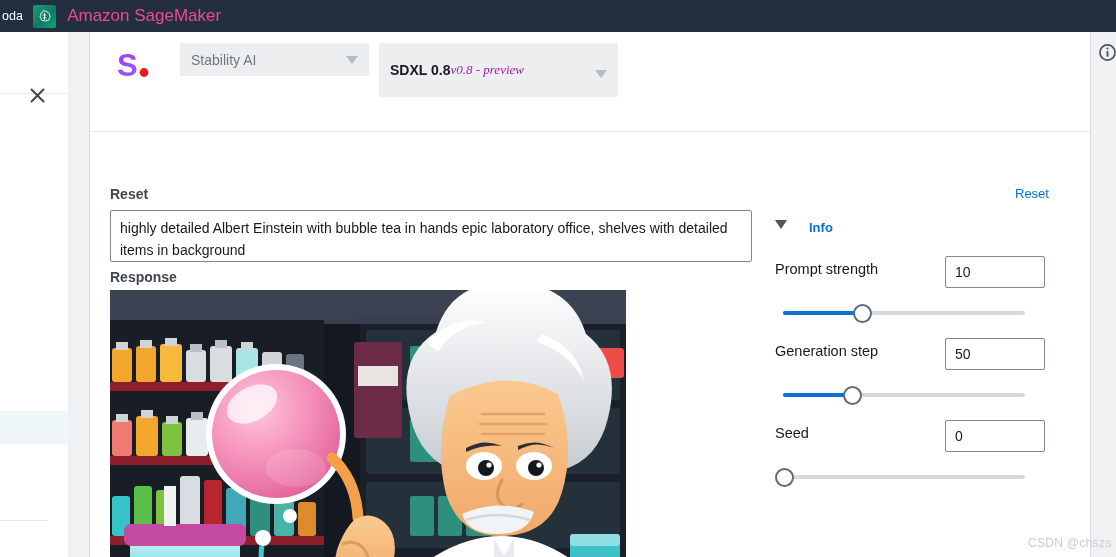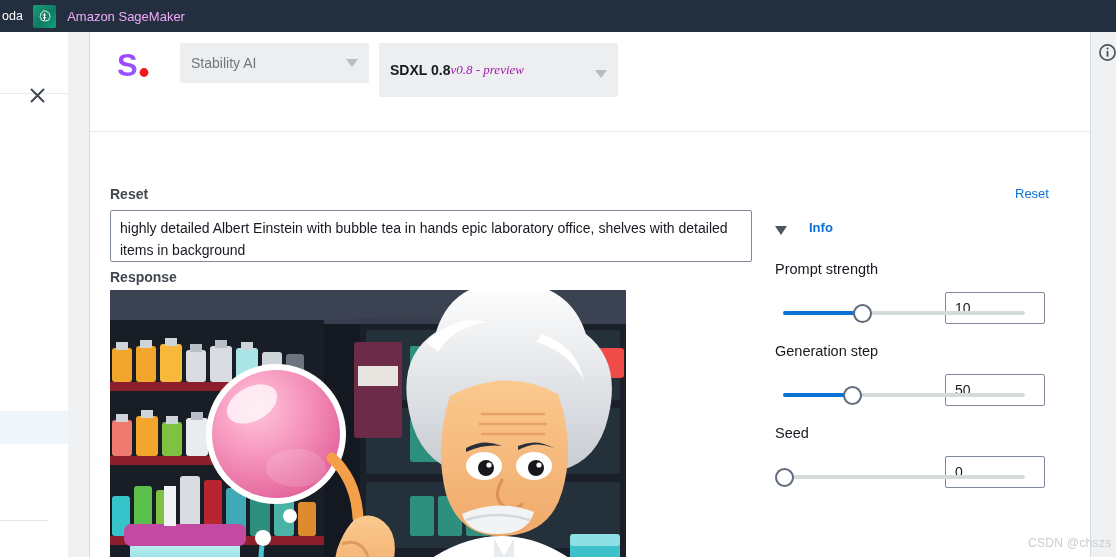--- a/index.html
+++ b/index.html
@@ -20,21 +20,21 @@
     color:#ffffff;font-size:12.5px;margin-left:-6px;padding-left:8px;
     letter-spacing:.1px;white-space:nowrap;
   }
   .sm-logo{
     width:23px;height:23px;margin-left:10px;border-radius:2px;
     background:linear-gradient(135deg,#1b9e77 0%,#0f7a63 55%,#12a37d 100%);
     display:flex;align-items:center;justify-content:center;flex:none;
   }
   .sm-logo svg{display:block;}
   .topbar-title{
-    color:#f0abfc;font-size:13px;margin-left:11px;white-space:nowrap;
+    color:#ec4899;font-size:17px;margin-left:11px;white-space:nowrap;
   }
 
   
   .below{position:absolute;left:0;top:32px;width:1116px;height:525px;background:#ffffff;}
 
   
   .leftpanel{
     position:absolute;left:0;top:0;width:68px;height:525px;background:#ffffff;
   }
   .leftpanel-header{
@@ -67,21 +67,21 @@
   }
   .stab-logo{
     position:absolute;left:19px;top:7px;width:52px;height:52px;border-radius:11px;
     background:#ffffff;display:flex;align-items:center;justify-content:center;
   }
   .stab-logo svg{display:block;}
   .select{
     position:absolute;background:#eceef0;border-radius:2px;box-sizing:border-box;
     display:flex;align-items:center;cursor:pointer;
   }
-  .select.provider{left:90px;top:11px;width:189px;height:40px;padding:0 11px;}
+  .select.provider{left:90px;top:11px;width:189px;height:33px;padding:0 11px;}
   .select.model{left:289px;top:11px;width:239px;height:54px;padding:0 11px;}
   .sel-text{color:#6f7780;font-size:14px;white-space:nowrap;}
   .model-stack{display:flex;flex-direction:row;justify-content:center;line-height:1.32;}
   .model-name{color:#16191f;font-size:14px;font-weight:bold;white-space:nowrap;}
   .model-ver{color:#a21caf;font-size:13px;font-style:italic;white-space:nowrap;font-family:Liberation Serif, serif;}
   .caret{
     margin-left:auto;width:0;height:0;flex:none;
     border-left:6.5px solid transparent;border-right:6.5px solid transparent;
     border-top:8px solid #b4bcc4;
   }
@@ -114,41 +114,40 @@
   
   .rightcol{position:absolute;left:672px;top:100px;width:328px;height:425px;}
   .cfg-title{
     position:absolute;left:13px;top:46px;font-size:19px;font-weight:bold;color:#16191f;
     white-space:nowrap;
   }
   .reset{
     position:absolute;left:253px;top:54px;font-size:13px;color:#0972d3;
     text-decoration:none;cursor:pointer;white-space:nowrap;
   }
-  .inforow{position:absolute;left:13px;top:88px;display:flex;align-items:flex-end;}
+  .inforow{position:absolute;left:13px;top:88px;display:flex;align-items:flex-start;}
   .tri{
     width:0;height:0;flex:none;
     border-left:6.5px solid transparent;border-right:6.5px solid transparent;
     border-top:9px solid #4c5561;cursor:pointer;
   }
   .info-link{
     margin-left:22px;font-size:13px;font-weight:bold;color:#0972d3;
     text-decoration:none;cursor:pointer;
   }
   .param{position:absolute;left:13px;width:300px;}
   .p1{top:124px;} .p2{top:206px;} .p3{top:288px;}
   .param-name{
     position:absolute;left:0;top:5px;font-size:14.5px;color:#16191f;white-space:nowrap;
   }
   .param-input{
     position:absolute;left:170px;top:0;width:100px;height:32px;
     border:1px solid #7d8998;border-radius:2px;box-sizing:border-box;
     font-size:14px;color:#16191f;padding:10px 9px;background:#ffffff;outline:none;
     font-family:"Liberation Sans", sans-serif;
-    margin-top:36px;
   }
   .slider{position:absolute;left:0;top:48px;width:250px;height:18px;cursor:pointer;}
   .track{
     position:absolute;left:8px;top:7px;width:242px;height:4px;border-radius:2px;background:#d5dbdb;
   }
   .fill{position:absolute;left:8px;top:7px;height:4px;border-radius:2px;background:#0972d3;}
   .thumb{
     position:absolute;top:0;width:19px;height:19px;border-radius:50%;
     background:#ffffff;border:2px solid #5f6b7a;box-sizing:border-box;
   }

